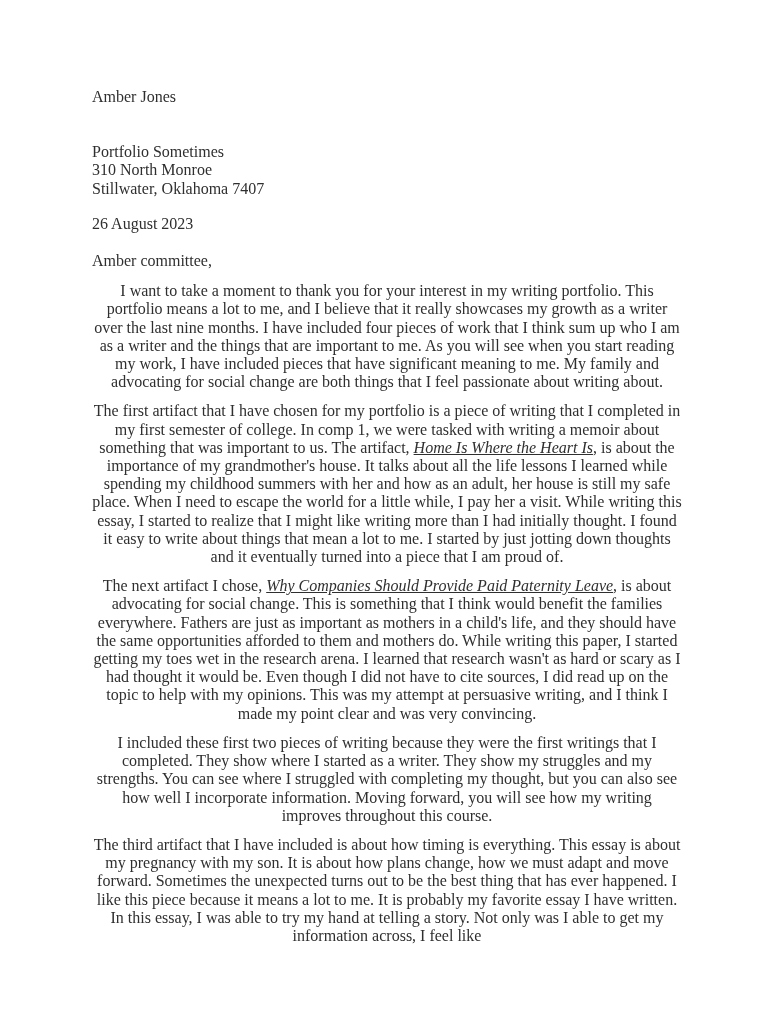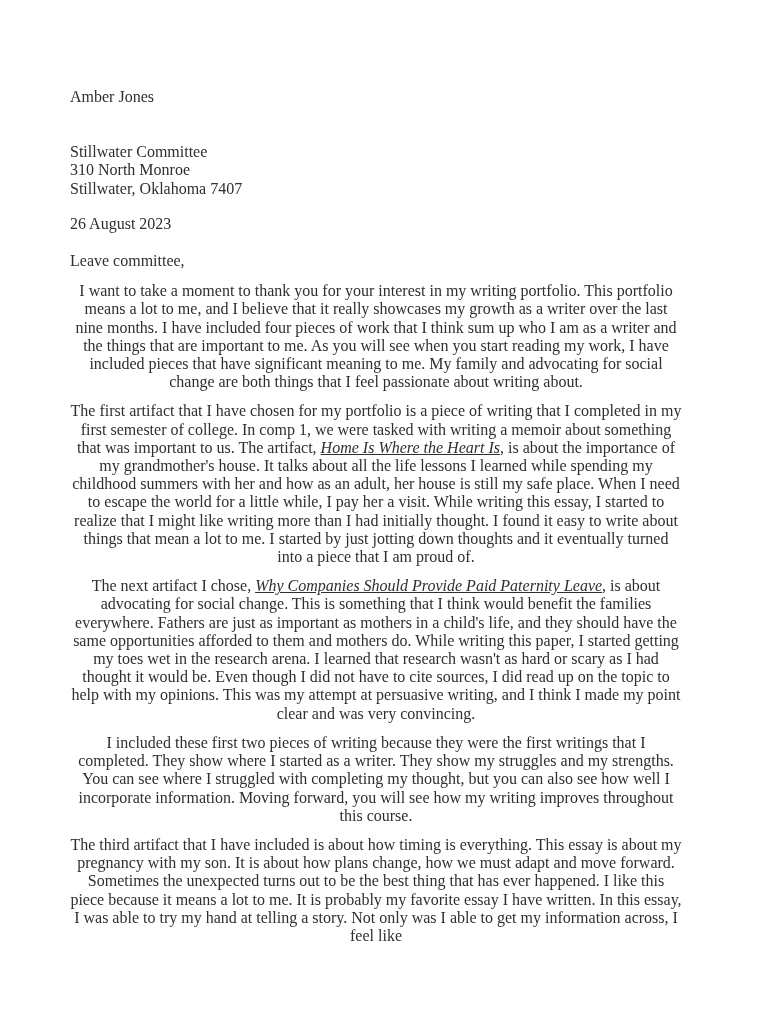--- a/index.html
+++ b/index.html
@@ -11,21 +11,21 @@
     width: 768px;
     height: 1024px;
     overflow: hidden;
     font-family: "Liberation Serif", "DejaVu Serif", serif;
     color: #2f2f2f;
   }
   .page {
     box-sizing: border-box;
     width: 768px;
     height: 1024px;
-    padding: 88px 86px 0 70px;
+    padding: 88px 86px 0 92px;
     background: #ffffff;
     font-size: 16px;
     line-height: 18.2px;
   }
   .sender {
     margin: 0 0 37px 0;
   }
   .recipient div {
     margin: 0;
   }
@@ -47,28 +47,28 @@
     text-decoration: underline;
   }
 </style>
 </head>
 <body>
 
 <div class="page">
   <div class="sender">Amber Jones</div>
 
   <div class="recipient">
-    <div>Stillwater Committee</div>
+    <div>Portfolio Sometimes</div>
     <div>310 North Monroe</div>
     <div>Stillwater, Oklahoma 7407</div>
   </div>
 
   <div class="date">26 August 2023</div>
 
-  <div class="salutation">Leave committee,</div>
+  <div class="salutation">Amber committee,</div>
 
   <div class="body-block">
       <p class="para"><span>I want to take a moment to thank you for your interest in my writing portfolio. This portfolio means a lot to me, and I believe that it really showcases my growth as a writer over the last nine months. I have included four pieces of work that I think sum up who I am as a writer and the things that are important to me. As you will see when you start reading my work, I have included pieces that have significant meaning to me. My family and advocating for social change are both things that I feel passionate about writing about.</span></p>
       <p class="para"><span>The first artifact that I have chosen for my portfolio is a piece of writing that I completed in my first semester of college. In comp 1, we were tasked with writing a memoir about something that was important to us. The artifact, </span><span class="italic">Home Is Where the Heart Is</span><span>, is about the importance of my grandmother's house. It talks about all the life lessons I learned while spending my childhood summers with her and how as an adult, her house is still my safe place. When I need to escape the world for a little while, I pay her a visit. While writing this essay, I started to realize that I might like writing more than I had initially thought. I found it easy to write about things that mean a lot to me. I started by just jotting down thoughts and it eventually turned into a piece that I am proud of.</span></p>
       <p class="para"><span>The next artifact I chose, </span><span class="italic">Why Companies Should Provide Paid Paternity Leave</span><span>, is about advocating for social change. This is something that I think would benefit the families everywhere. Fathers are just as important as mothers in a child's life, and they should have the same opportunities afforded to them and mothers do. While writing this paper, I started getting my toes wet in the research arena. I learned that research wasn't as hard or scary as I had thought it would be. Even though I did not have to cite sources, I did read up on the topic to help with my opinions. This was my attempt at persuasive writing, and I think I made my point clear and was very convincing.</span></p>
       <p class="para"><span>I included these first two pieces of writing because they were the first writings that I completed. They show where I started as a writer. They show my struggles and my strengths. You can see where I struggled with completing my thought, but you can also see how well I incorporate information. Moving forward, you will see how my writing improves throughout this course.</span></p>
       <p class="para"><span>The third artifact that I have included is about how timing is everything. This essay is about my pregnancy with my son. It is about how plans change, how we must adapt and move forward. Sometimes the unexpected turns out to be the best thing that has ever happened. I like this piece because it means a lot to me. It is probably my favorite essay I have written. In this essay, I was able to try my hand at telling a story. Not only was I able to get my information across, I feel like</span></p>
     </div>
 </div>
 

